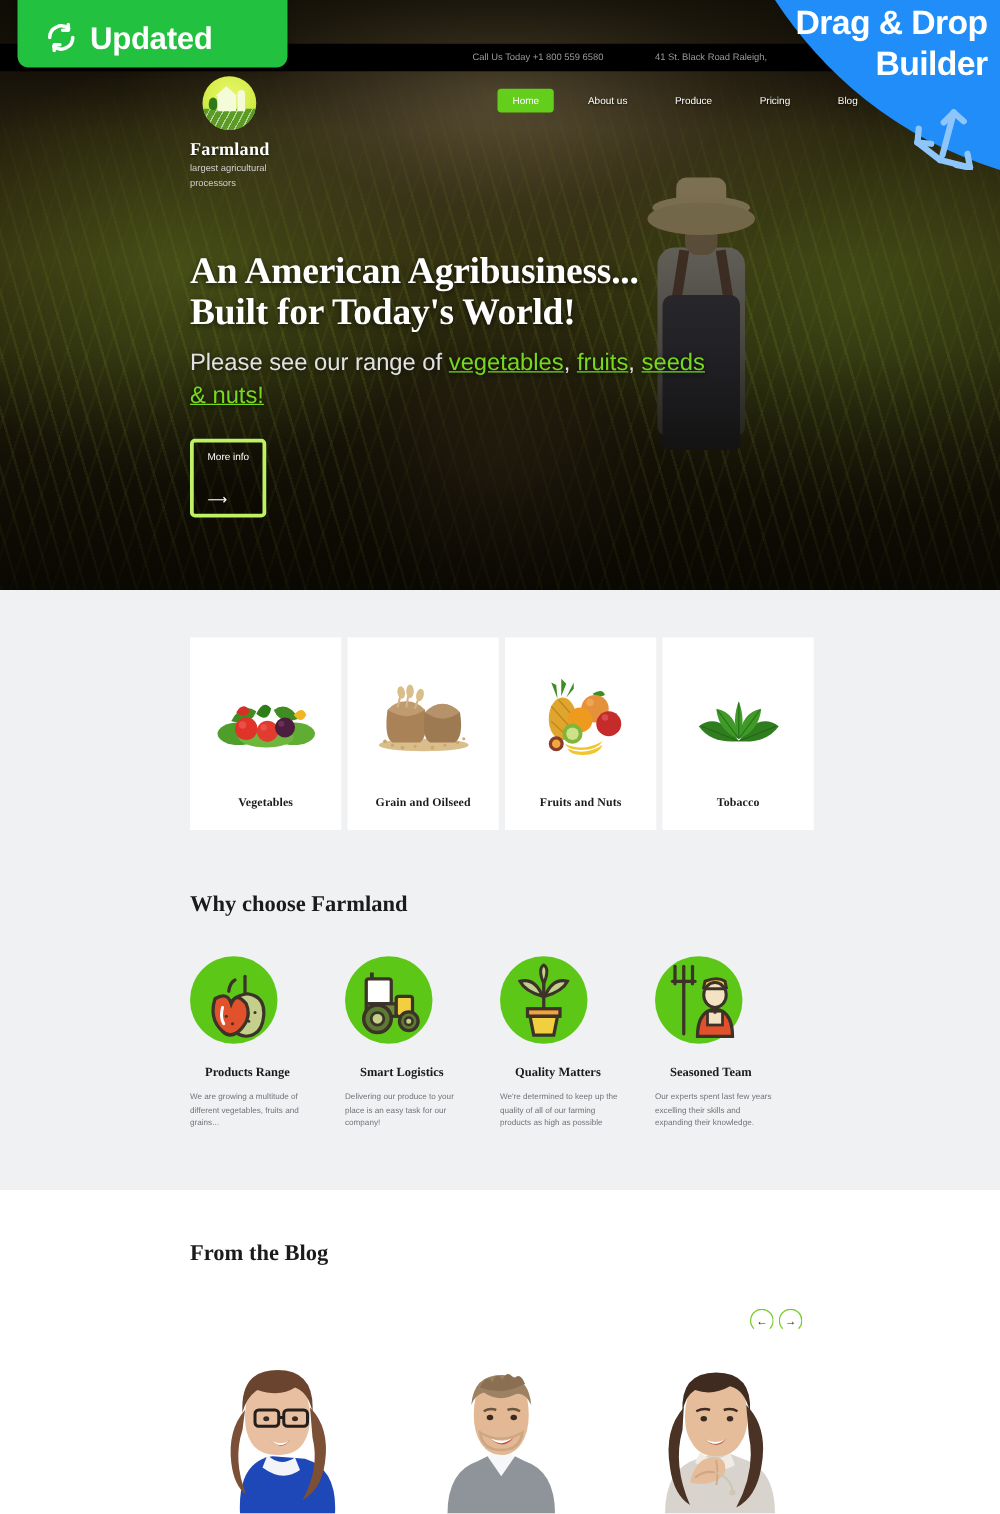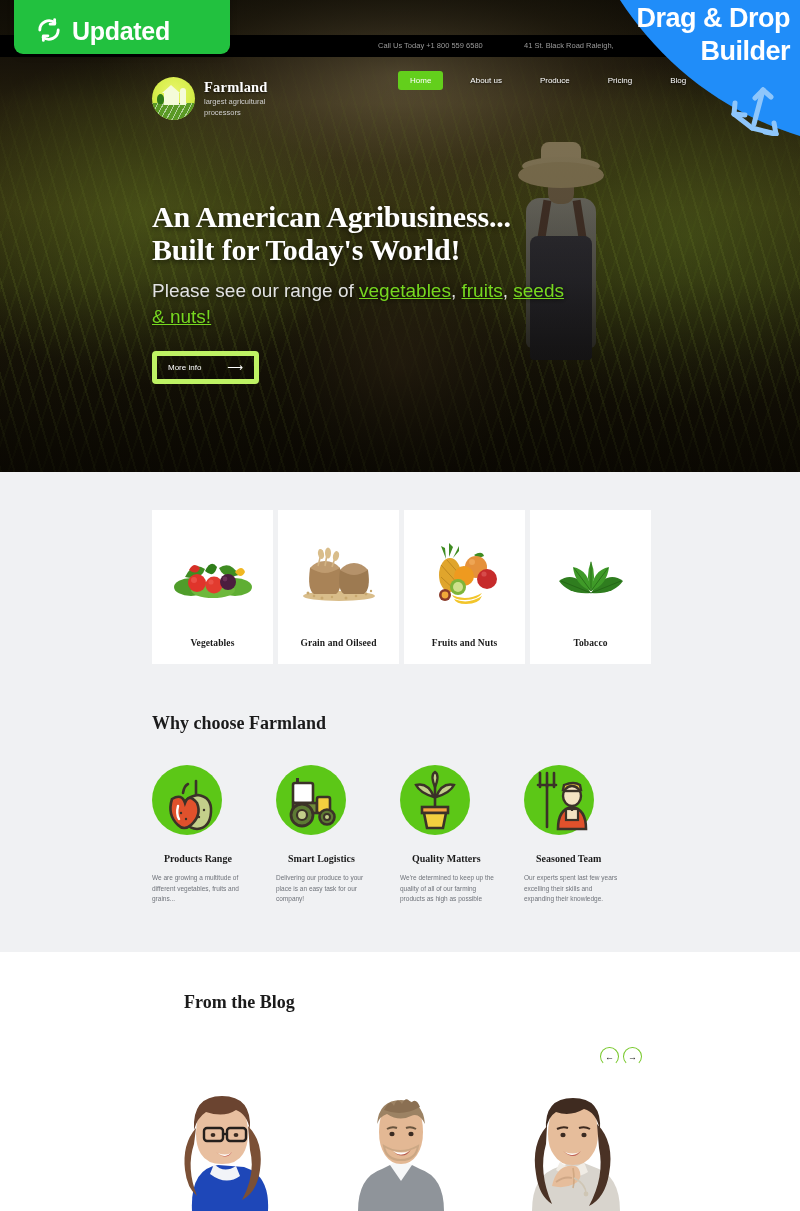--- a/index.html
+++ b/index.html
@@ -75,21 +75,21 @@
   .topbar{
     position:absolute; left:0; top:35px; width:800px; height:22px;
     background:#000000; color:#9a9a9a; font-size:7.5px; line-height:22px;
     z-index:5;
   }
   .topbar .phone{ position:absolute; left:378px; }
   .topbar .addr{ position:absolute; left:524px; }
 
   
   .site-header{ position:absolute; left:0; top:57px; width:800px; height:55px; z-index:6; }
-  .brand{ position:absolute; left:152px; top:20px; display:flex; align-items:center; gap:9px; }
+  .brand{ position:absolute; left:152px; top:4px; display:flex; align-items:center; gap:9px;flex-direction:column; }
   .logo-mark{
     width:43px; height:43px; border-radius:50%;
     background:radial-gradient(circle at 50% 35%, #e9f56b 0%, #d9ef4e 45%, #b9e02f 100%);
     position:relative; overflow:hidden; flex:0 0 auto;
   }
   .logo-field{ position:absolute; left:0; bottom:0; width:100%; height:17px; background:#5a9a25;}
   .logo-field::before{
     content:""; position:absolute; inset:0;
     background:repeating-linear-gradient(-62deg, rgba(255,255,255,.55) 0 1px, rgba(0,0,0,0) 1px 5px);
   }
@@ -123,22 +123,22 @@
     font-size:30px; line-height:33px; letter-spacing:-.2px;
     text-shadow:0 2px 5px rgba(0,0,0,.6);
   }
   .hero-sub{
     margin-top:12px; color:#e2e2e2; font-size:19px; line-height:26px;
     text-shadow:0 1px 4px rgba(0,0,0,.7);
   }
   .hero-sub a{ color:#77d820; text-decoration:underline; }
   .more-btn{
     margin-top:21px; display:inline-flex; align-items:flex-start; gap:26px;
-    border:5px solid #bef264; border-radius:4px; padding:7px 11px;
-    color:#ffffff; font-size:8px; background:rgba(0,0,0,.18); cursor:pointer;
+    border:3px solid #bef264; border-radius:4px; padding:7px 11px;
+    color:#ffffff; font-size:8px; background:rgba(0,0,0,.18); cursor:pointer;flex-direction:column;
   }
   .more-btn .arr{ font-size:11px; line-height:8px; }
 
   
   .updated-badge{
     position:absolute; left:14px; top:-12px; width:216px; height:66px;
     background:#22c13f; border-radius:9px;
     display:flex; align-items:flex-end; gap:10px; padding:0 0 10px 22px;
     z-index:40; box-shadow:0 2px 6px rgba(0,0,0,.25);
   }
@@ -185,21 +185,21 @@
     position:relative; margin-bottom:18px;
   }
   .feat-title{
     font-family:"Liberation Serif", serif; font-weight:700; font-size:10px; color:#1b1b1b; margin-bottom:9px;margin-left:12px;
   }
   .feat-text{ font-size:6.5px; line-height:10.5px; color:#6f737a; width:100px; }
 
   
   .blog-title{
     position:absolute; left:152px; top:992px;
-    font-family:"Liberation Serif", serif; font-weight:700; font-size:18px; color:#1b1b1b;margin-left:32px;
+    font-family:"Liberation Serif", serif; font-weight:700; font-size:18px; color:#1b1b1b;
   }
   .blog-nav{ position:absolute; left:600px; top:1047px; display:flex; gap:4px; }
   .cbtn{
     width:19px; height:19px; border-radius:50%; border:1.6px solid #76c828;
     display:flex; align-items:center; justify-content:center;
     color:#1b1b1b; font-size:9px; cursor:pointer; background:#fff;
     border-bottom-color:transparent;
   }
   .blog-cards{ position:absolute; left:152px; top:1090px; display:flex; gap:17px; }
   .bcard{ width:155px; height:121px; overflow:hidden; position:relative; cursor:pointer; background:#fff;}

